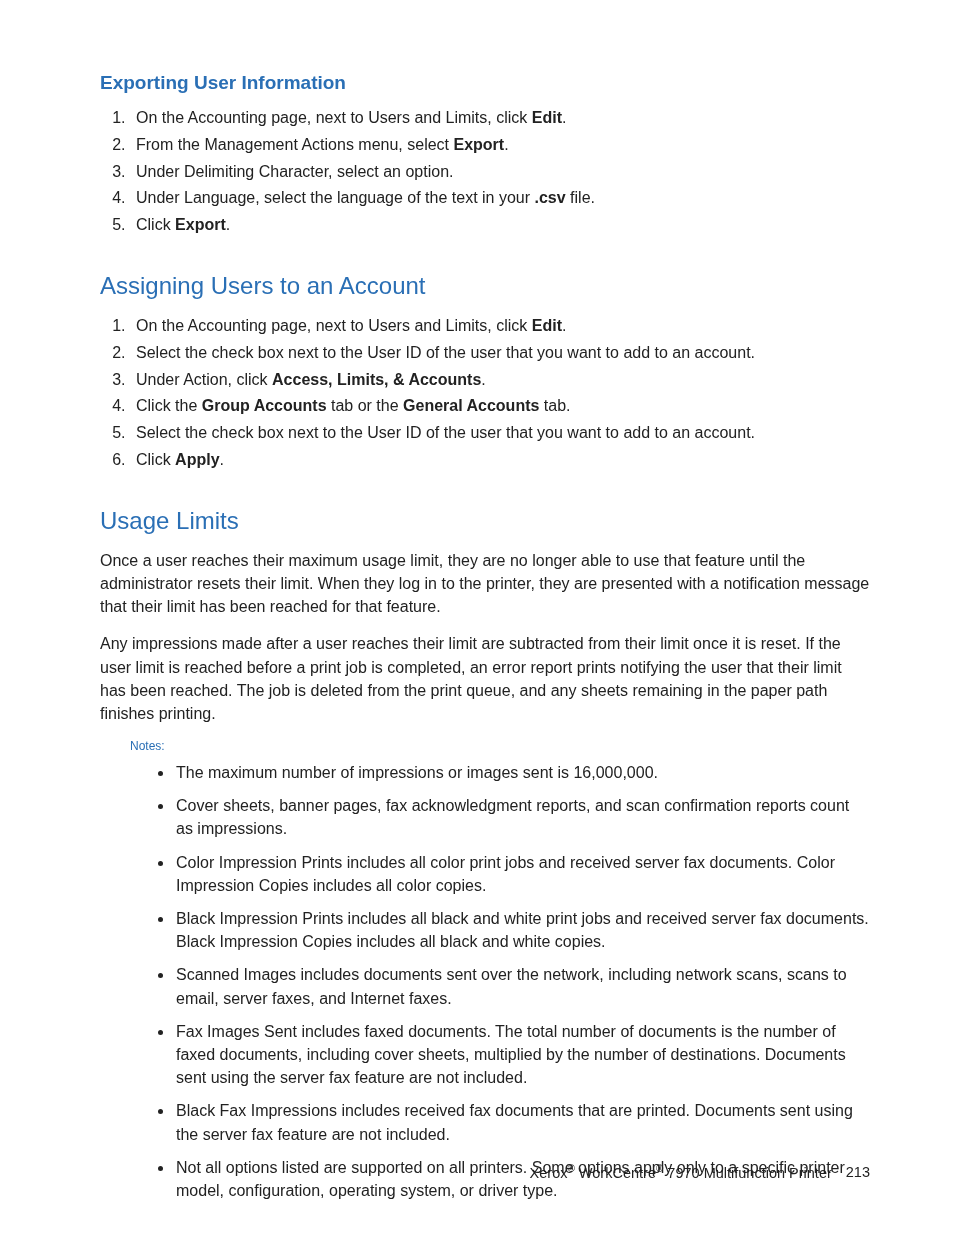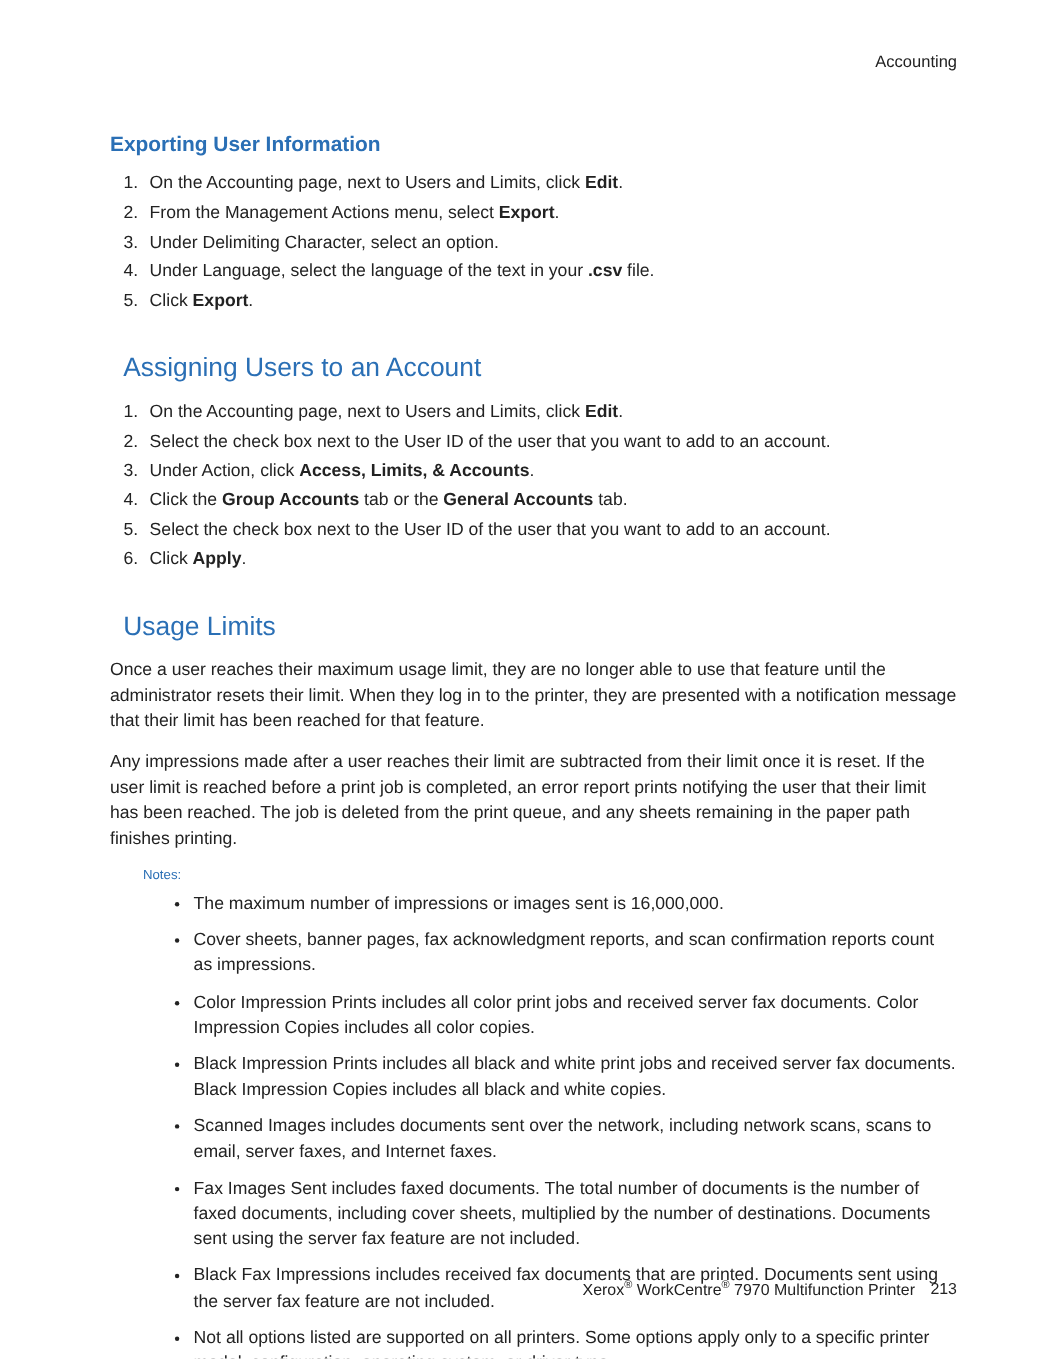--- a/index.html
+++ b/index.html
@@ -26,21 +26,21 @@
   .h3 {
     color: #2a6fb5;
     font-size: 19px;
     font-weight: bold;
     margin: 24px 0 12px 0;
   }
   .h2 {
     color: #2a6fb5;
     font-size: 24px;
     font-weight: normal;
-    margin: 34px 0 14px 12px;
+    margin: 34px 0 14px 0;
   }
   ol {
     margin: 0 0 6px 0;
     padding-left: 30px;
   }
   ol li {
     font-size: 16px;
     line-height: 1.55;
     padding-left: 6px;
     margin-bottom: 2px;
@@ -77,21 +77,20 @@
     line-height: 1.35;
   }
   .sup { vertical-align: super; font-size: 10px; }
   .pagenum { margin-left: 14px; }
 </style>
 </head>
 <body>
 
 <div class="page">
 
-  <div class="header-right">Accounting</div>
 
   <div class="h3">Exporting User Information</div>
   <ol>
     <li><span>On the Accounting page, next to Users and Limits, click </span><span class="bold">Edit</span><span>.</span></li>
     <li><span>From the Management Actions menu, select </span><span class="bold">Export</span><span>.</span></li>
     <li><span>Under Delimiting Character, select an option.</span></li>
     <li><span>Under Language, select the language of the text in your </span><span class="bold">.csv</span><span> file.</span></li>
     <li><span>Click </span><span class="bold">Export</span><span>.</span></li>
   </ol>
 

